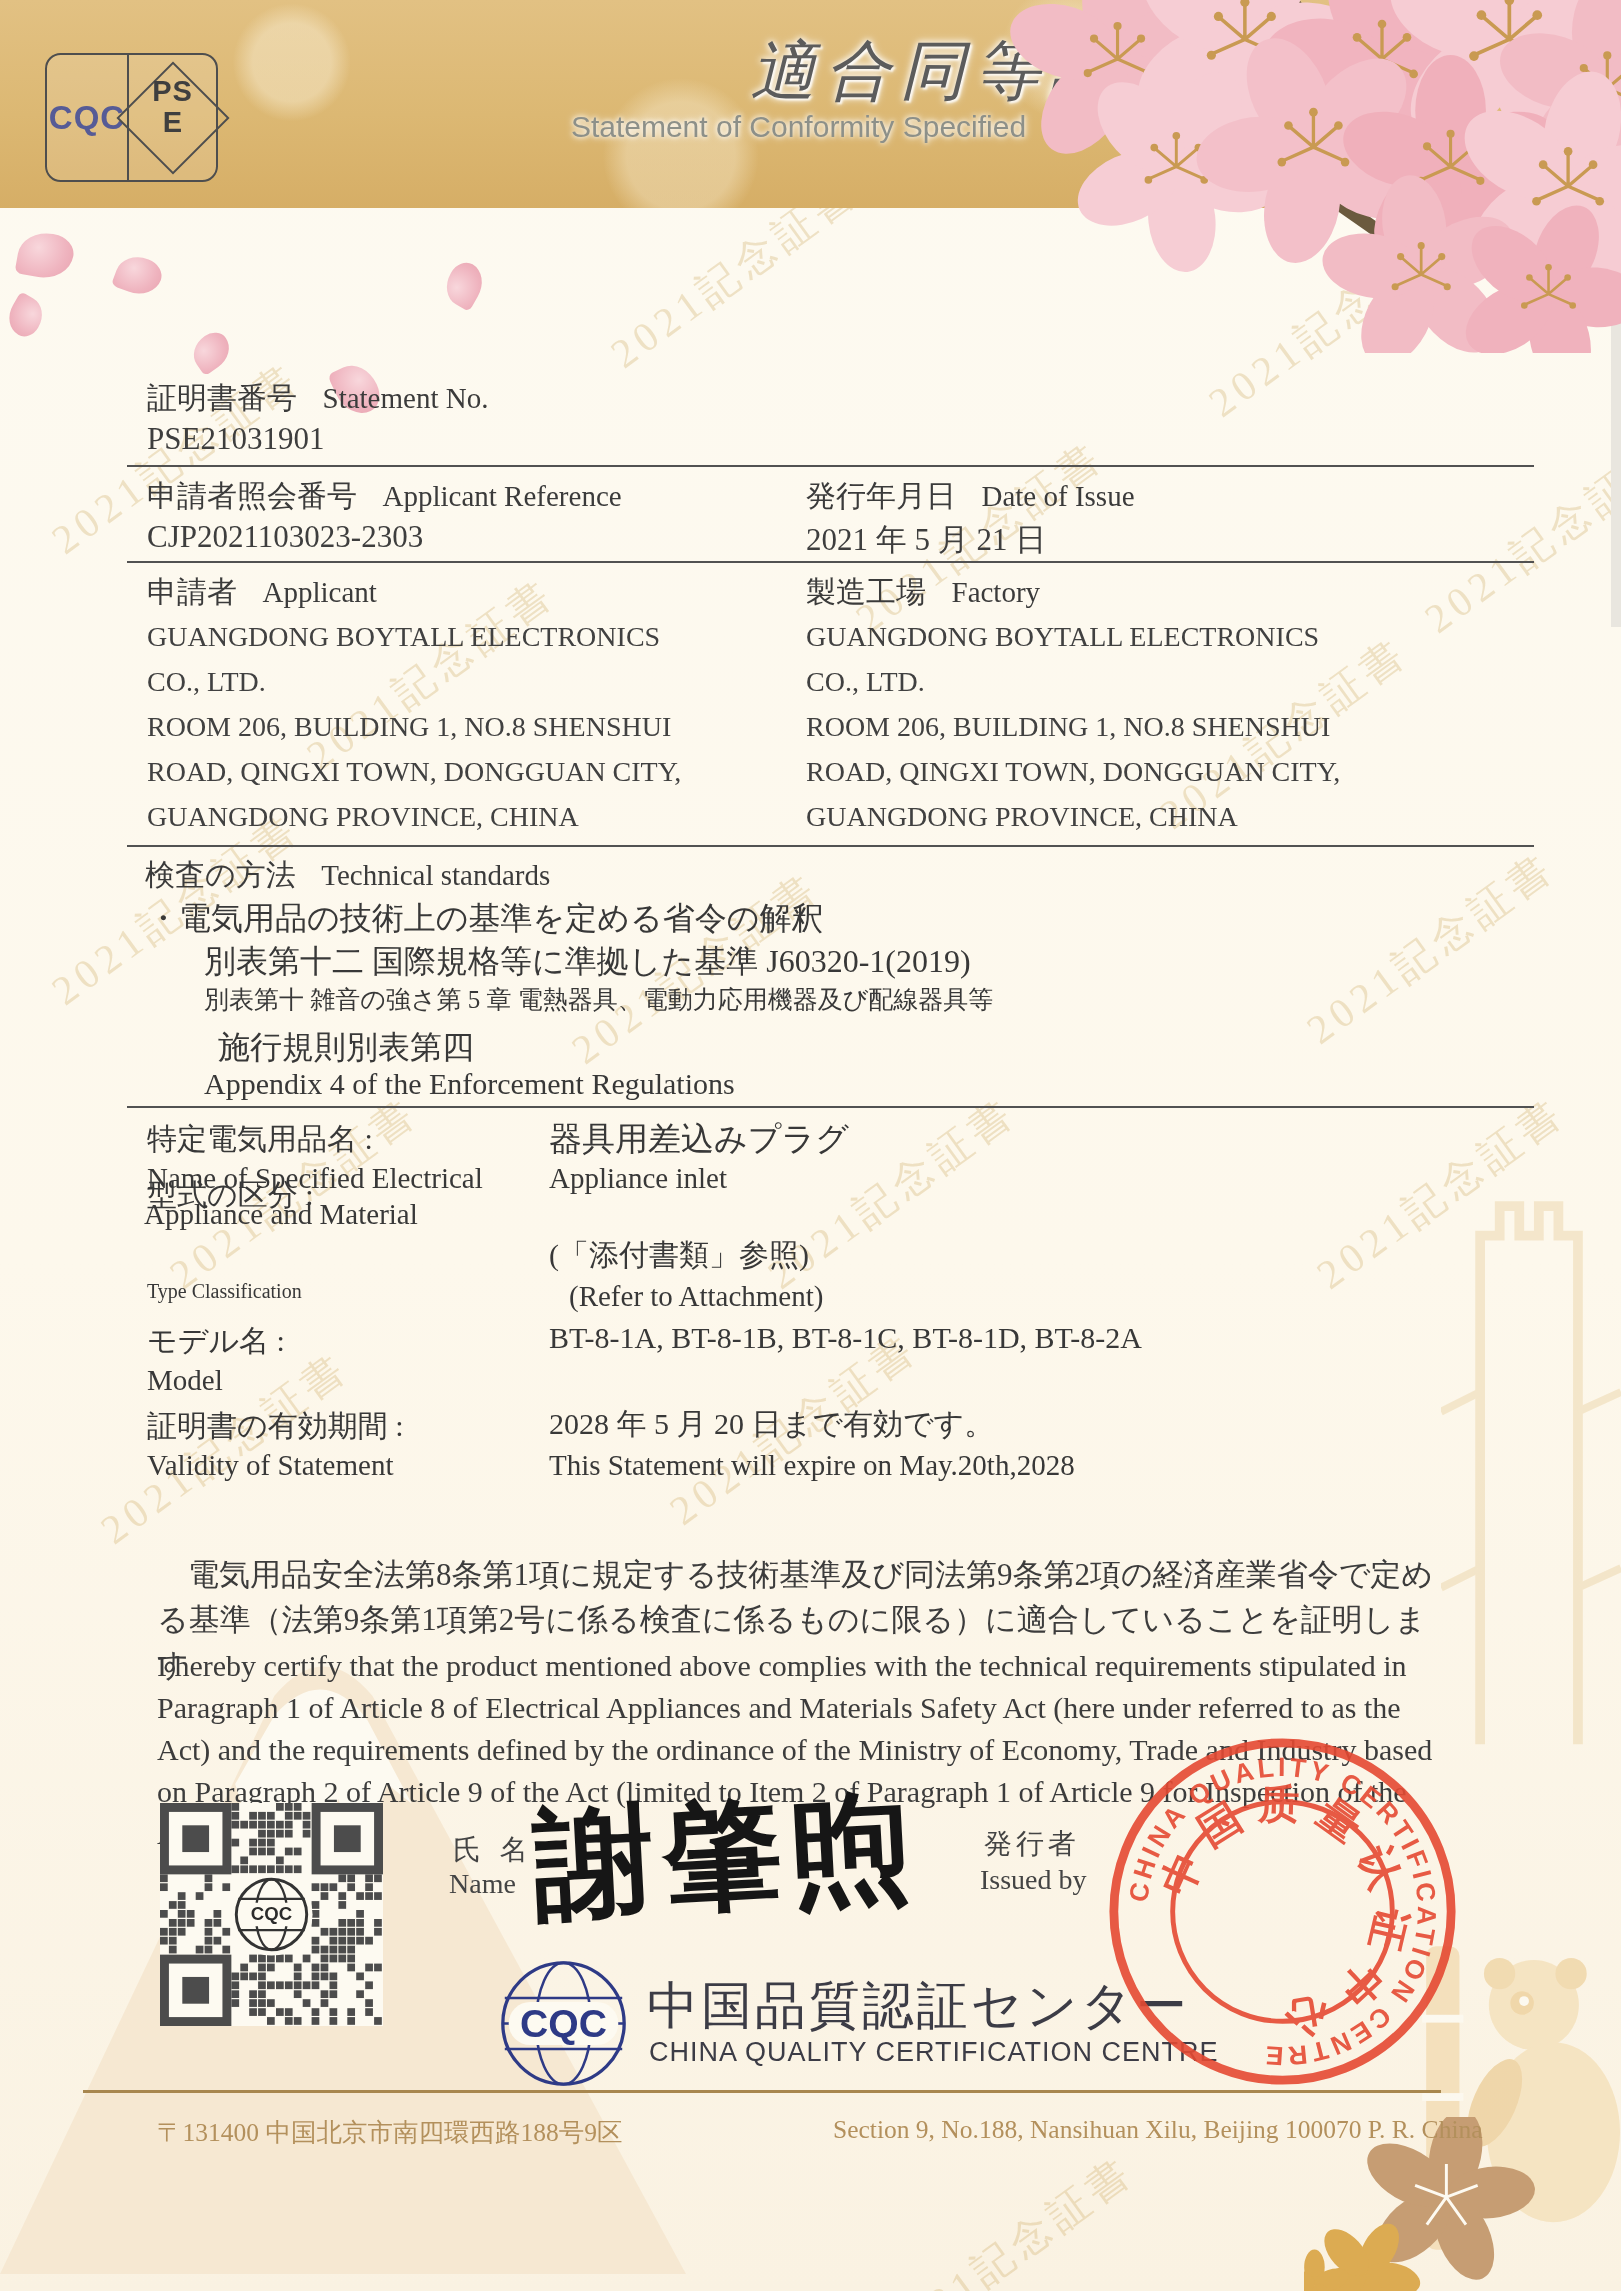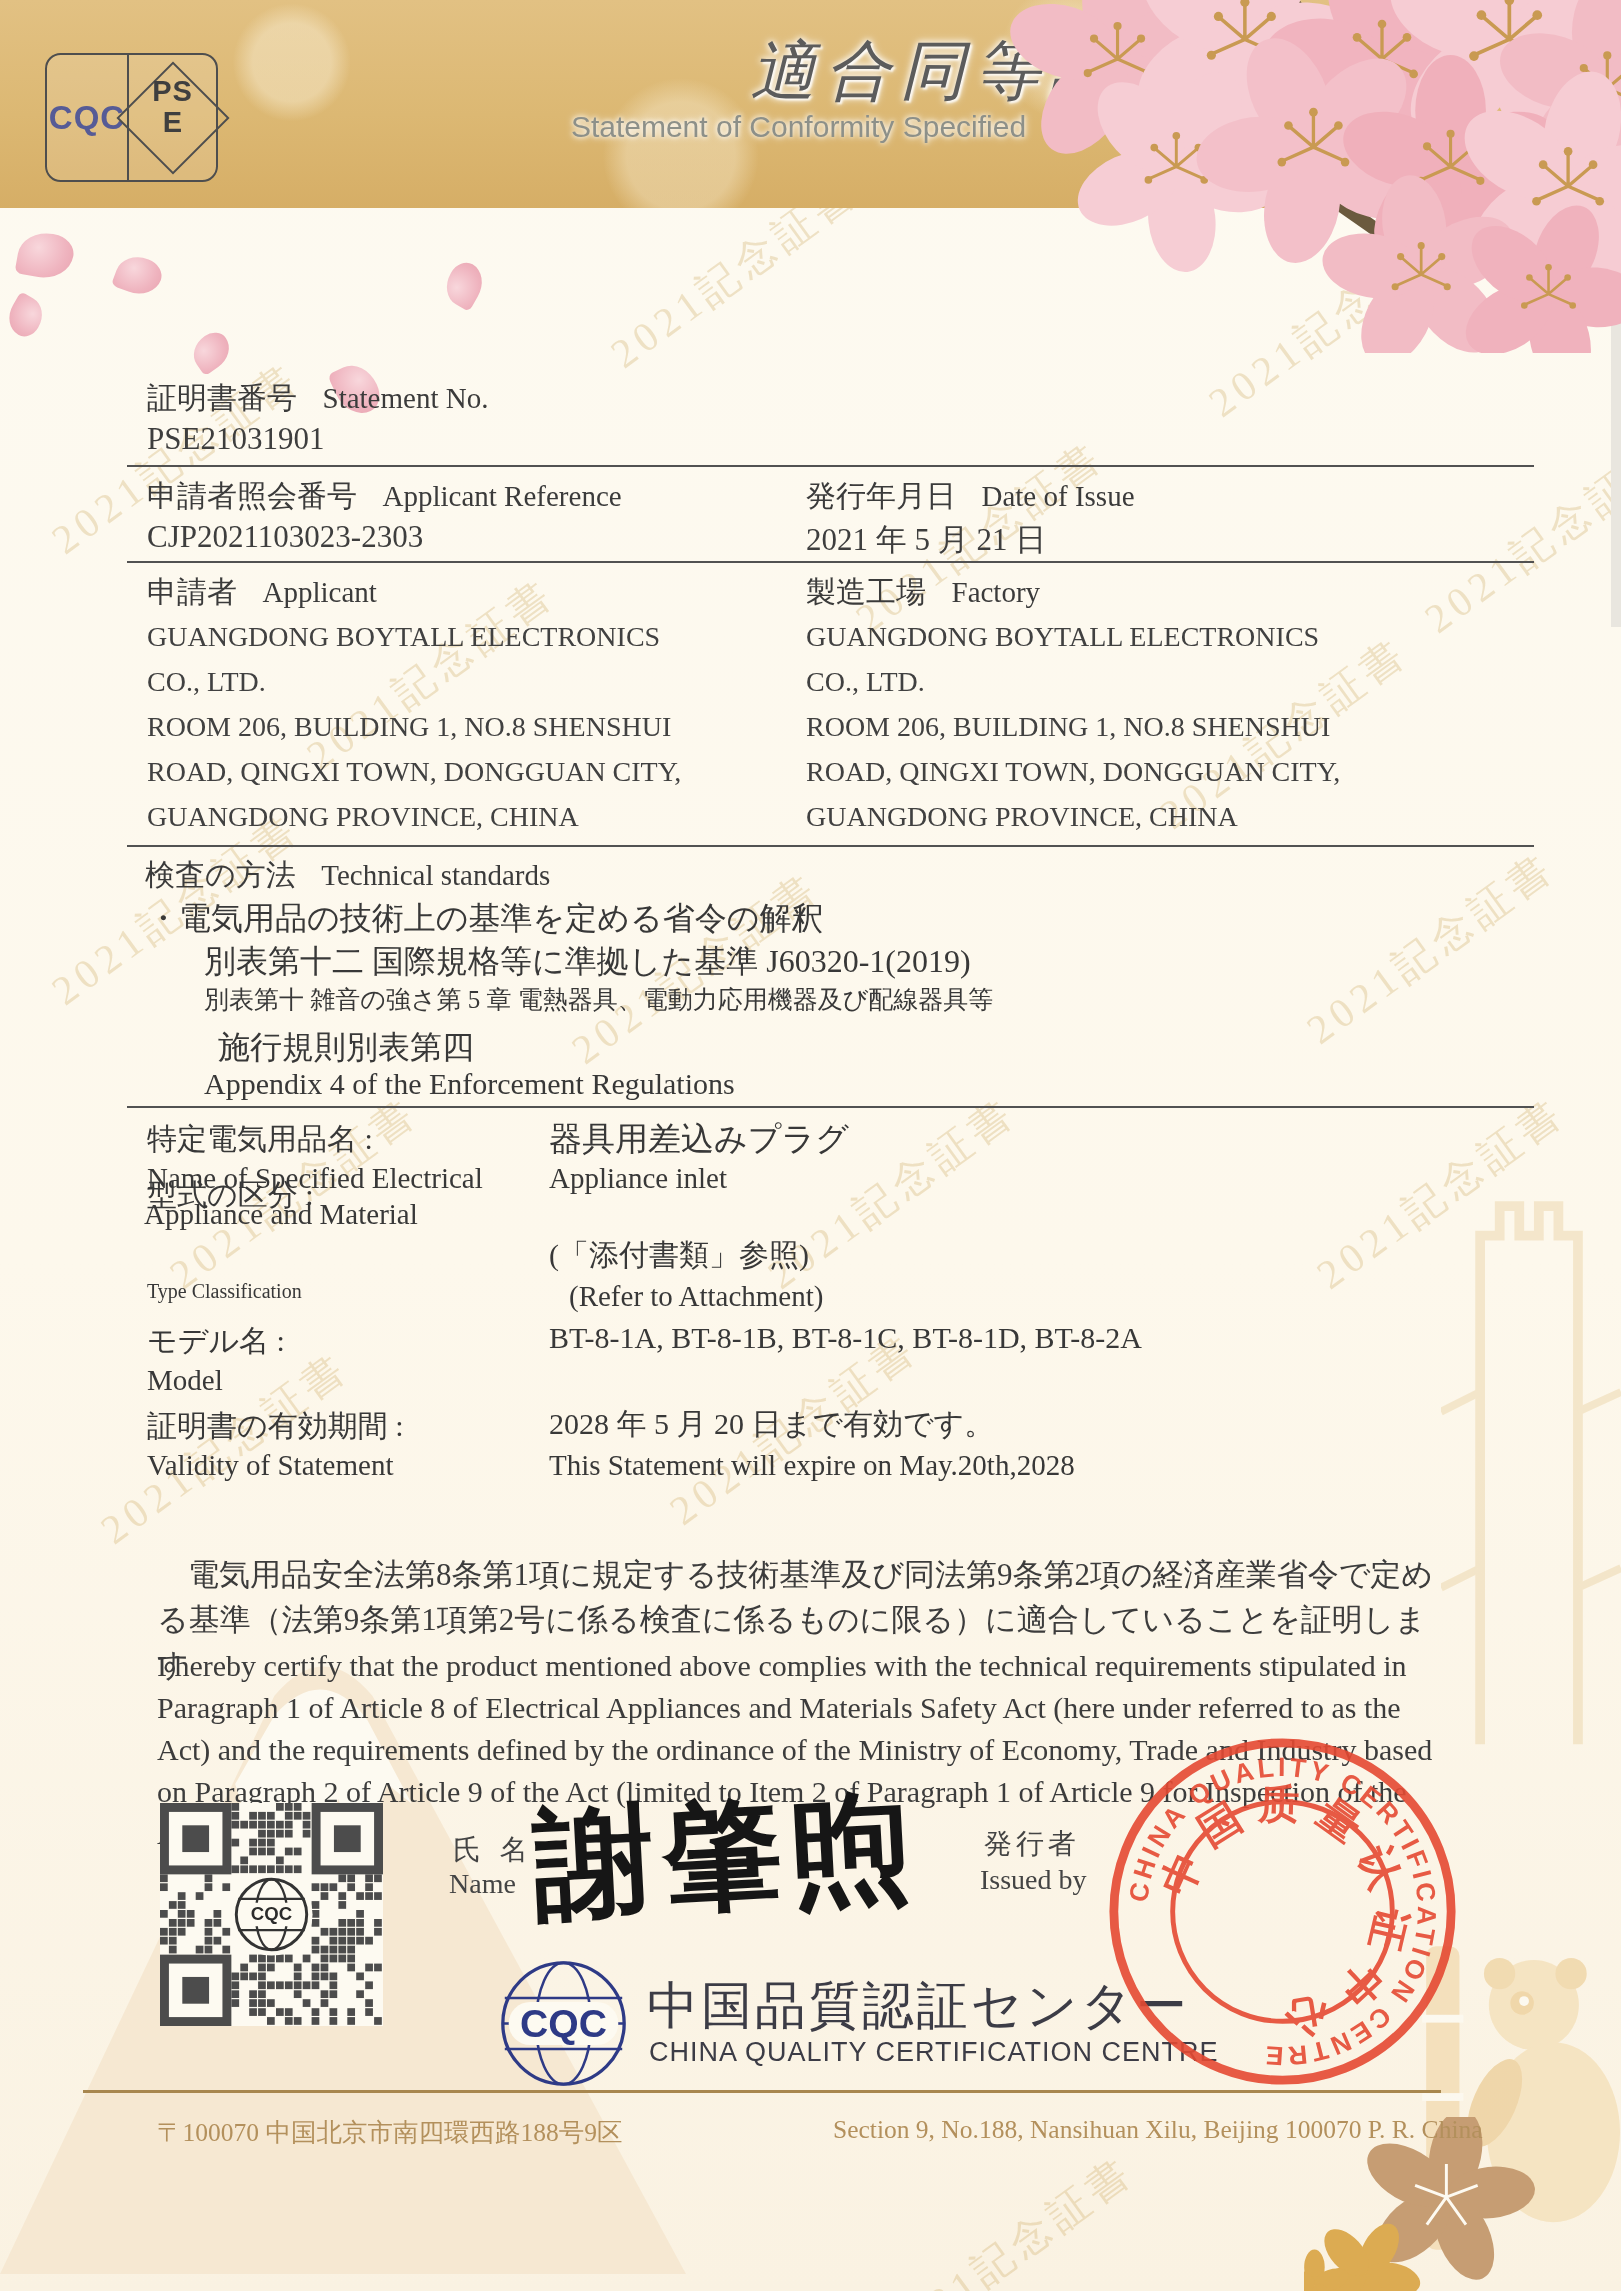--- a/index.html
+++ b/index.html
@@ -498,17 +498,17 @@
     <circle cx="180" cy="180" r="112" fill="none" stroke="#e54a33" stroke-width="5"></circle>
     <text font-family="Liberation Sans,sans-serif" font-size="27" font-weight="bold" fill="#e54a33" letter-spacing="3.5">
       <textPath href="#stamp-outer-path" startOffset="1%">CHINA QUALITY CERTIFICATION CENTRE</textPath>
     </text>
     <text font-family="Liberation Sans,sans-serif" font-size="42" font-weight="bold" fill="#e54a33" letter-spacing="14">
       <textPath href="#stamp-inner-path" startOffset="2%">中国质量认证中心</textPath>
     </text>
   </svg>
 
   <div id="footer-rule"></div>
-  <div class="footer-text" style="left:157px">〒100070  中国北京市南四環西路188号9区</div>
+  <div class="footer-text" style="left:157px">〒131400  中国北京市南四環西路188号9区</div>
   <div class="footer-text" style="left:833px">Section 9, No.188, Nansihuan Xilu, Beijing 100070 P. R. China</div>
 
 </div>
 
 
 </body></html>

